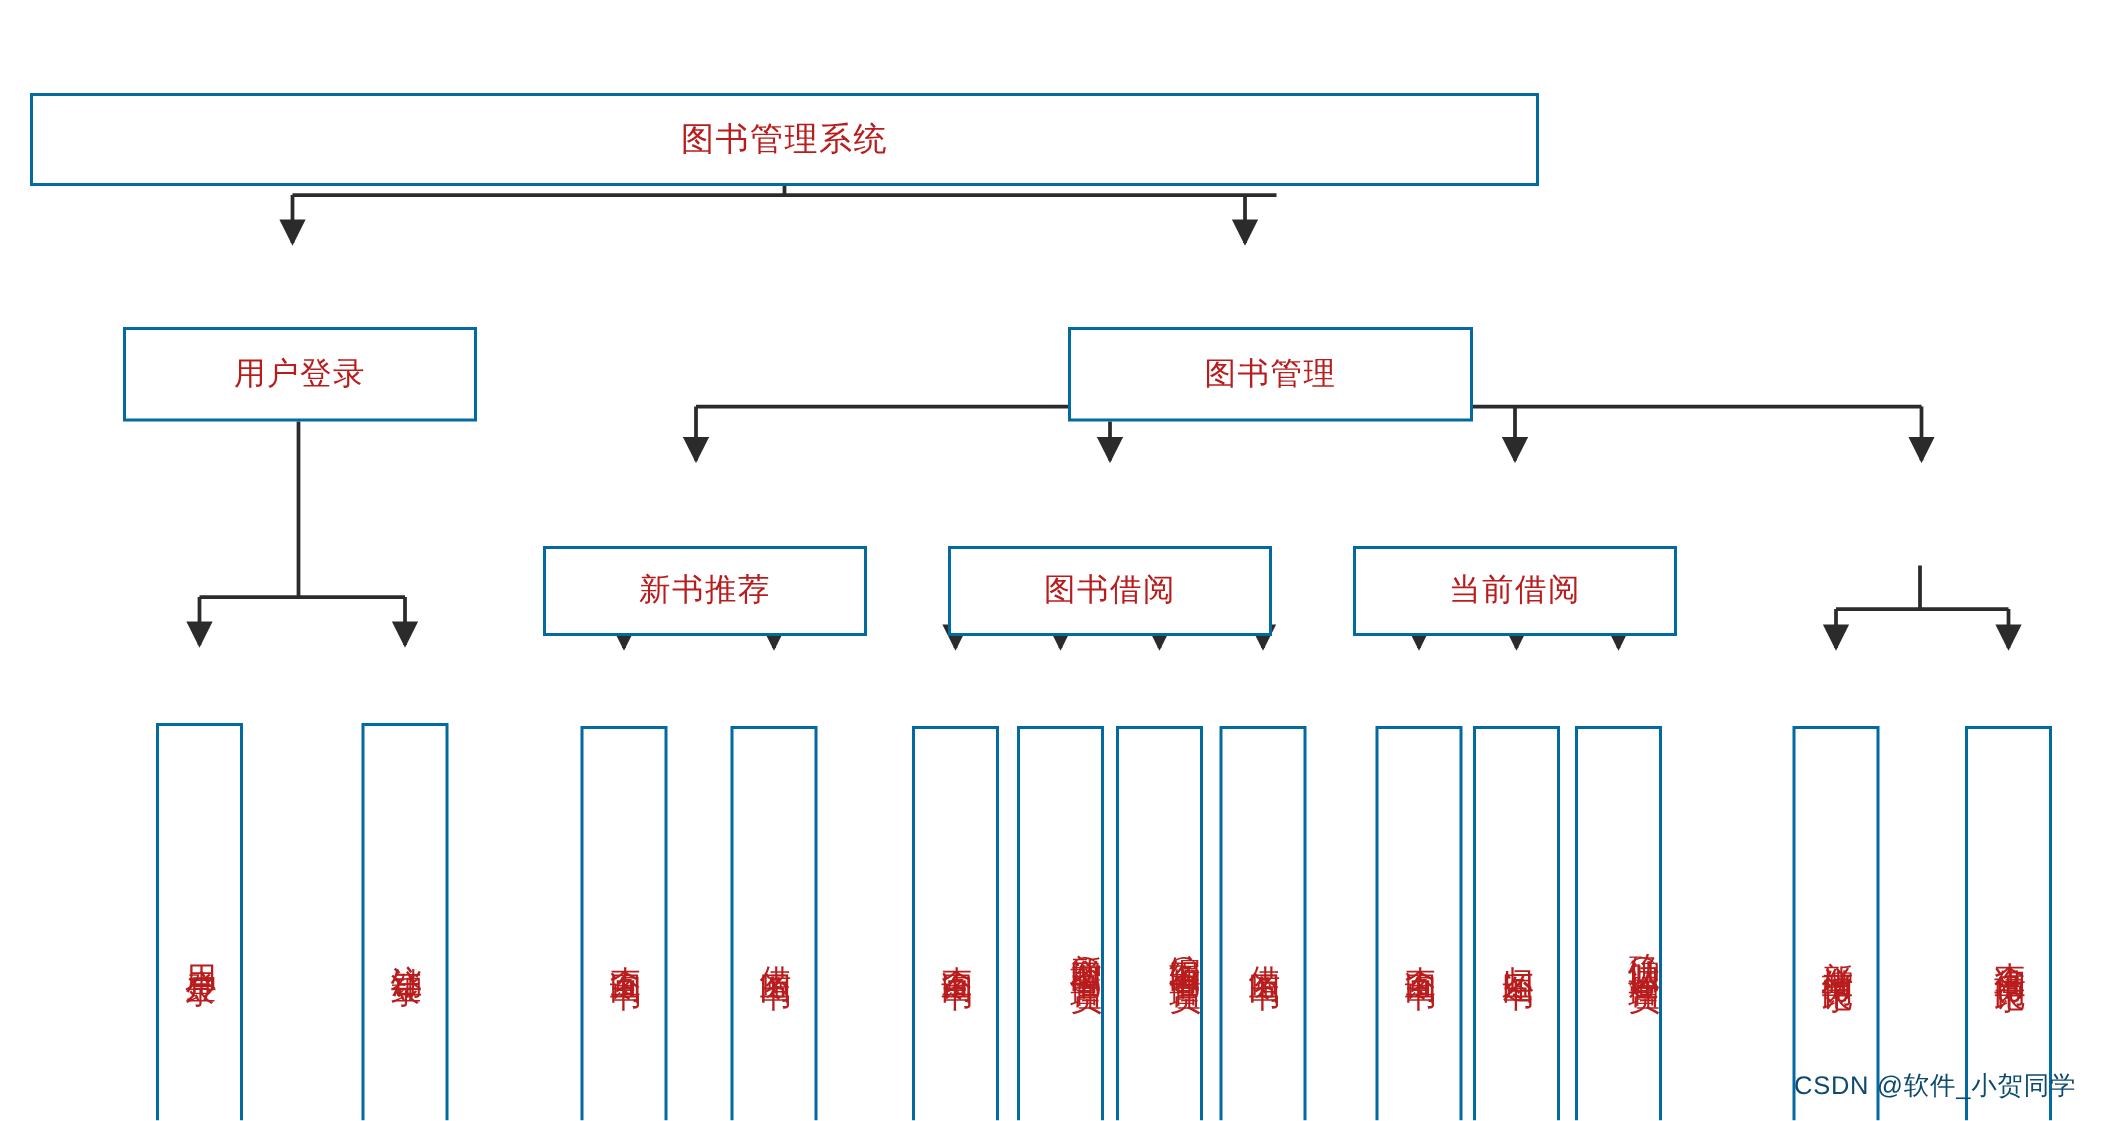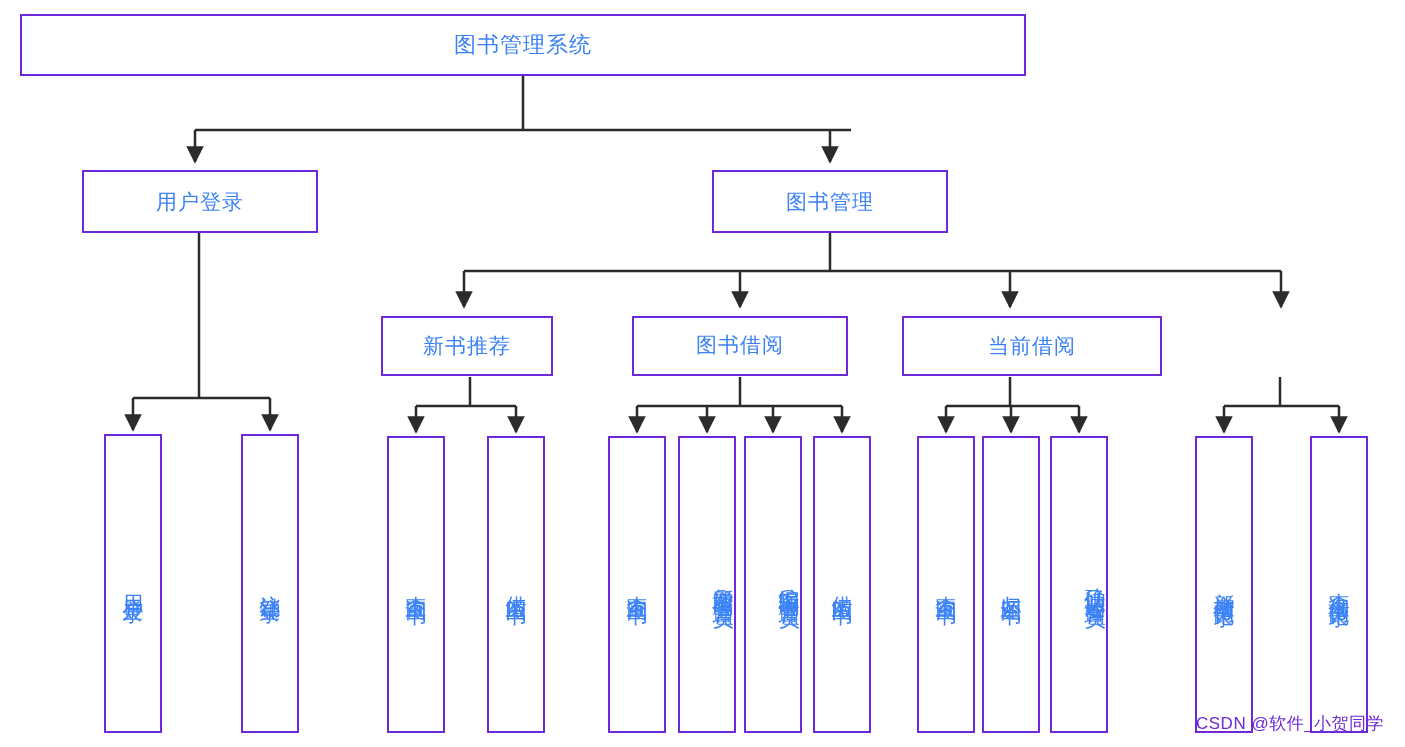--- a/index.html
+++ b/index.html
@@ -21,27 +21,28 @@
     position: absolute;
     left: 0;
     top: 0;
     width: 1405px;
     height: 747px;
     pointer-events: none;
   }
   .node {
     position: absolute;
     box-sizing: border-box;
-    border: 2px solid #6d28d9;
+    border: 2px solid #0369a1;
     background: #ffffff;
     display: flex;
     align-items: center;
     justify-content: center;
-    color: #3b82f6;
+    color: #b91c1c;
     z-index: 2;
+    margin-top: 48px;
   }
   .node.horiz {
     font-size: 21px;
     letter-spacing: 1px;
     line-height: 1.1;
   }
   .node.vert {
     writing-mode: vertical-rl;
     text-orientation: upright;
     font-size: 21px;
@@ -57,21 +58,21 @@
     white-space: nowrap;
   }
   .node.root {
     font-size: 22px;
   }
   #watermark {
     position: absolute;
     left: 1196px;
     top: 712px;
     font-size: 17px;
-    color: #6d28d9;
+    color: #0c4a6e;
     white-space: nowrap;
     z-index: 3;
     letter-spacing: 0.5px;
   }
 </style>
 </head>
 <body>
 
 <div id="canvas">
 
@@ -125,31 +126,31 @@
     </g>
   </svg>
 
   <div class="node horiz root" style="left:20px; top:14px; width:1006px; height:62px;">
     <span>图书管理系统</span>
   </div>
 
   <div class="node horiz" style="left:82px; top:170px; width:236px; height:63px;">
     <span>用户登录</span>
   </div>
-  <div class="node horiz" style="left:712px; top:170px; width:236px; height:63px;">
+  <div class="node horiz" style="left:712px; top:170px; width:270px; height:63px;">
     <span>图书管理</span>
   </div>
 
-  <div class="node horiz" style="left:381px; top:316px; width:172px; height:60px;">
+  <div class="node horiz" style="left:362px; top:316px; width:216px; height:60px;">
     <span>新书推荐</span>
   </div>
   <div class="node horiz" style="left:632px; top:316px; width:216px; height:60px;font-family:Liberation Serif, serif;">
     <span>图书借阅</span>
   </div>
-  <div class="node horiz" style="left:902px; top:316px; width:260px; height:60px;">
+  <div class="node horiz" style="left:902px; top:316px; width:216px; height:60px;">
     <span>当前借阅</span>
   </div>
 
   <div class="node vert" style="left:104px; top:434px; width:58px; height:299px; align-items:center;">
     <span class="vtext">用户登录</span>
   </div>
   <div class="node vert" style="left:241px; top:434px; width:58px; height:299px; align-items:center;">
     <span class="vtext">注销登录</span>
   </div>
 

